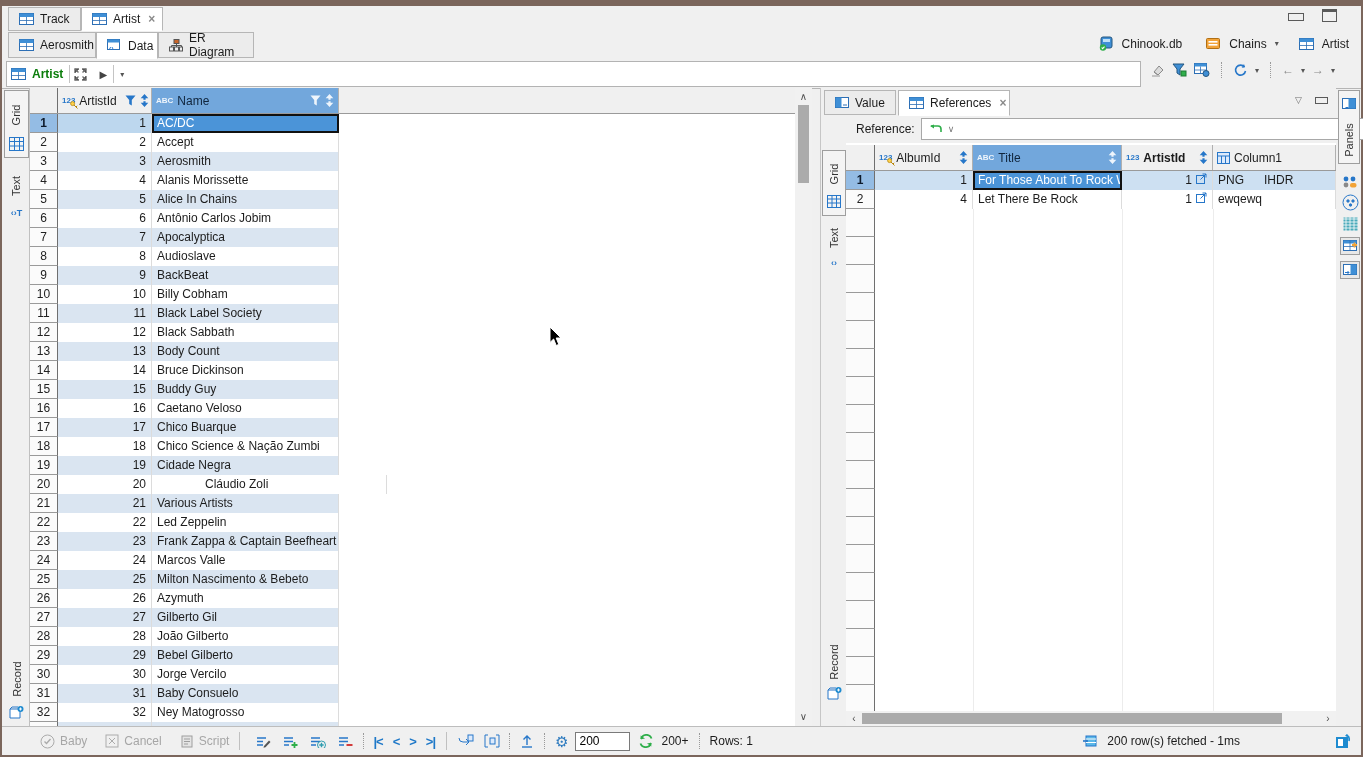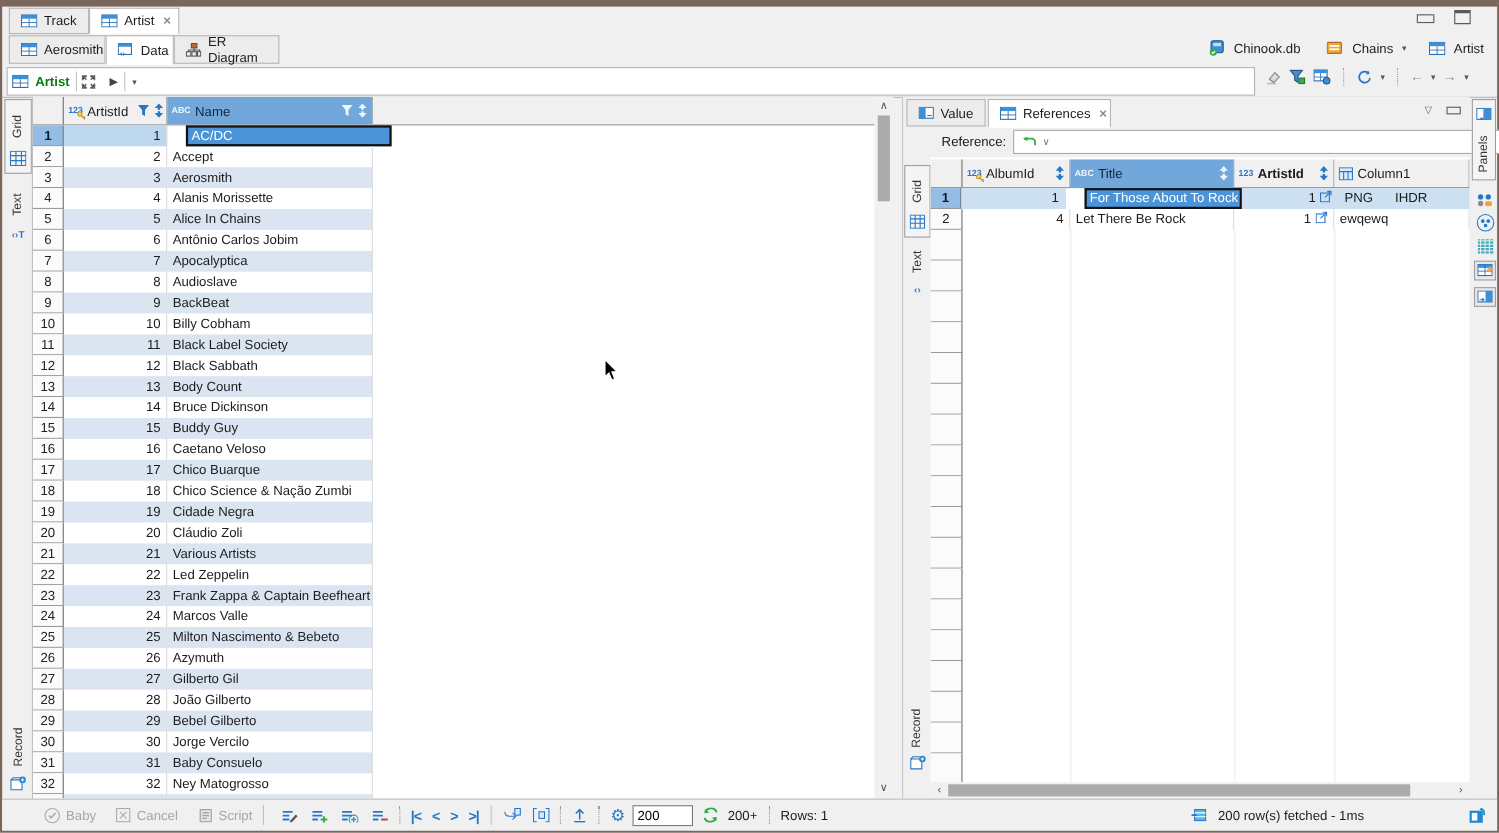--- a/index.html
+++ b/index.html
@@ -31,21 +31,21 @@
   .hcell { display:flex; align-items:center; gap:4px; padding:0 4px; border-right:1px solid #b0b0b0; height:100%; overflow:hidden; white-space:nowrap; }
   .hdr-sel { background:#72a7dc; color:#10253c; }
   .hspacer { margin-left:auto; }
   .lrow { display:flex; height:19px; line-height:19px; white-space:nowrap; }
   .gut { background:#fbfbfb; border-right:1px solid #6f6f6f; border-bottom:1px solid #9a9a9a; text-align:center; color:#222; overflow:hidden; }
   .gut.sel { background:#94bce4; font-weight:bold; color:#0d1a2b; }
   .dcell { overflow:hidden; border-right:1px solid #dcdcdc; padding:0 5px; }
   .num { text-align:right; }
   .stripe { background:#dae5f1; }
   .rowsel { background:#cde0f2; }
-  .focuscell { background:#4b94d8 !important; color:#fff; outline:2px solid #111; outline-offset:-2px;margin-left:17px; }
+  .focuscell { background:#4b94d8 !important; color:#fff; outline:2px solid #111; outline-offset:-2px; }
   .egut { width:30px; height:28px; border-right:1px solid #6f6f6f; border-bottom:1px solid #9a9a9a; background:#fbfbfb; }
 
   
   .sidetab { position:absolute; width:25px; display:flex; flex-direction:column; align-items:center; }
   .sidetab .rot { transform:rotate(-90deg); white-space:nowrap; font-size:11px; color:#333; }
   .sidetab.boxed { border:1px solid #9e9e9e; background:#f4f4f4; padding:4px 0 6px; }
 
   
   .sb-track { position:absolute; background:#f1f1f1; }
   .sb-thumb { position:absolute; background:#ababab; }
@@ -352,21 +352,21 @@
         <div class="dcell" style="width: 187px;">Chico Science &amp; Nação Zumbi</div>
       </div>
       <div class="lrow">
         <div class="gut" style="width: 28px;">19</div>
         <div class="dcell num stripe" style="width: 94px;">19</div>
         <div class="dcell stripe" style="width: 187px;">Cidade Negra</div>
       </div>
       <div class="lrow">
         <div class="gut" style="width: 28px;">20</div>
         <div class="dcell num" style="width: 94px;">20</div>
-        <div class="dcell" style="width: 187px;">Cláudio Zoli</div>
+        <div class="dcell" style="width: 187px; margin-left: 48px;">Cláudio Zoli</div>
       </div>
       <div class="lrow">
         <div class="gut" style="width: 28px;">21</div>
         <div class="dcell num stripe" style="width: 94px;">21</div>
         <div class="dcell stripe" style="width: 187px;">Various Artists</div>
       </div>
       <div class="lrow">
         <div class="gut" style="width: 28px;">22</div>
         <div class="dcell num" style="width: 94px;">22</div>
         <div class="dcell" style="width: 187px;">Led Zeppelin</div>

